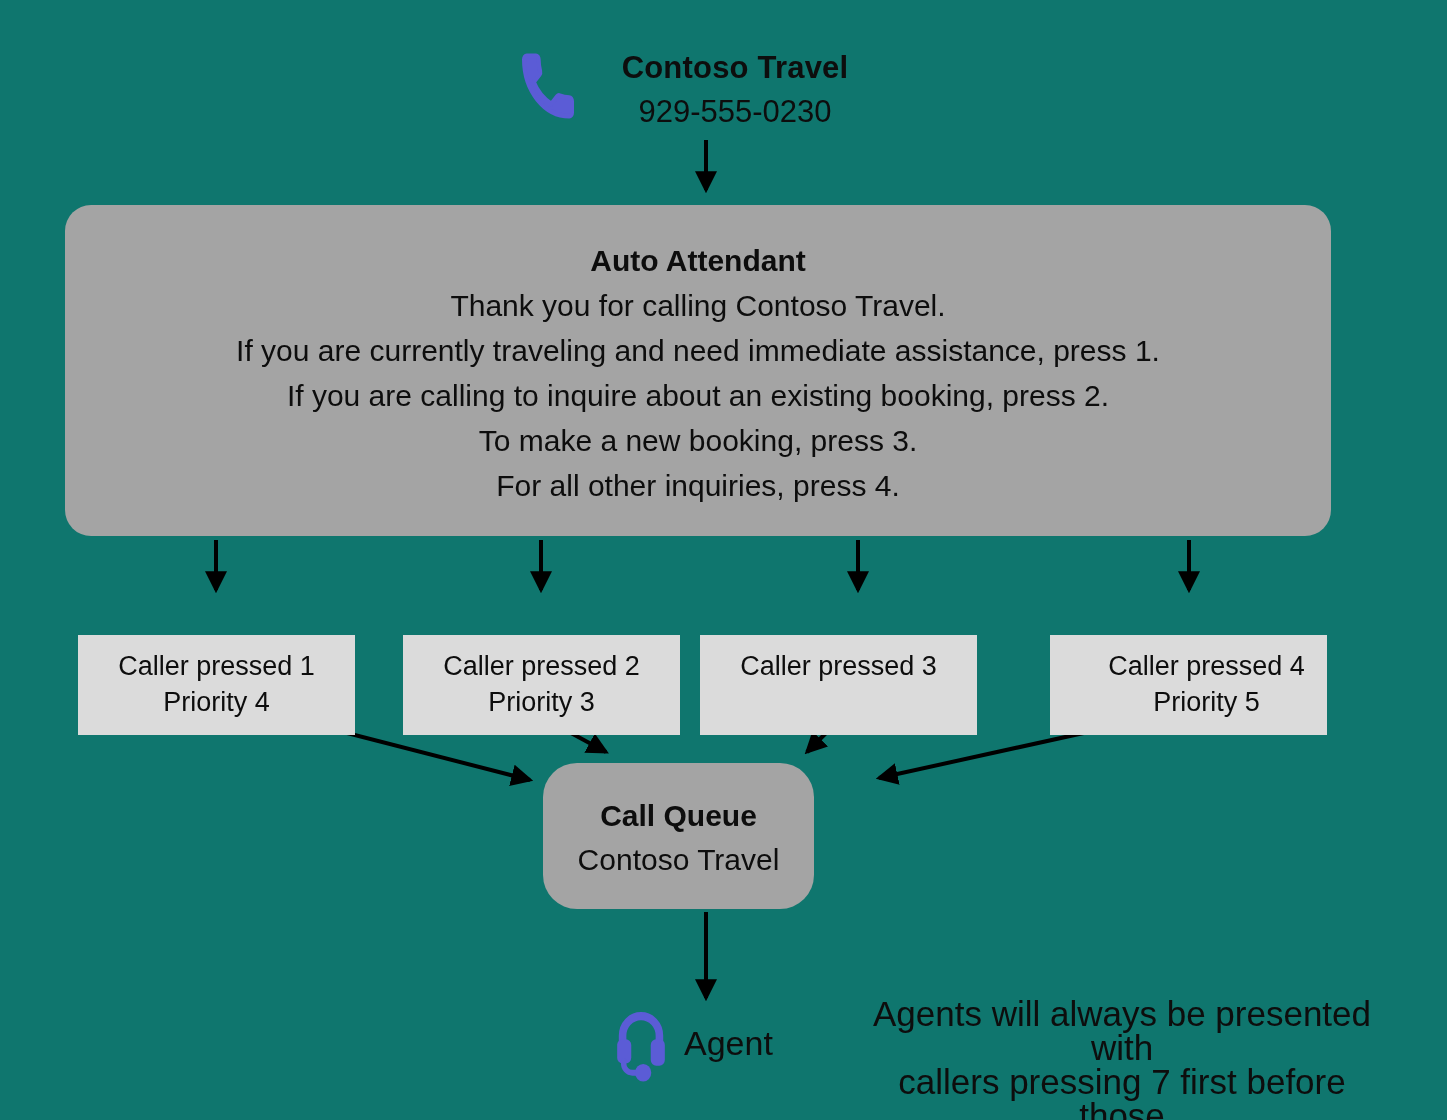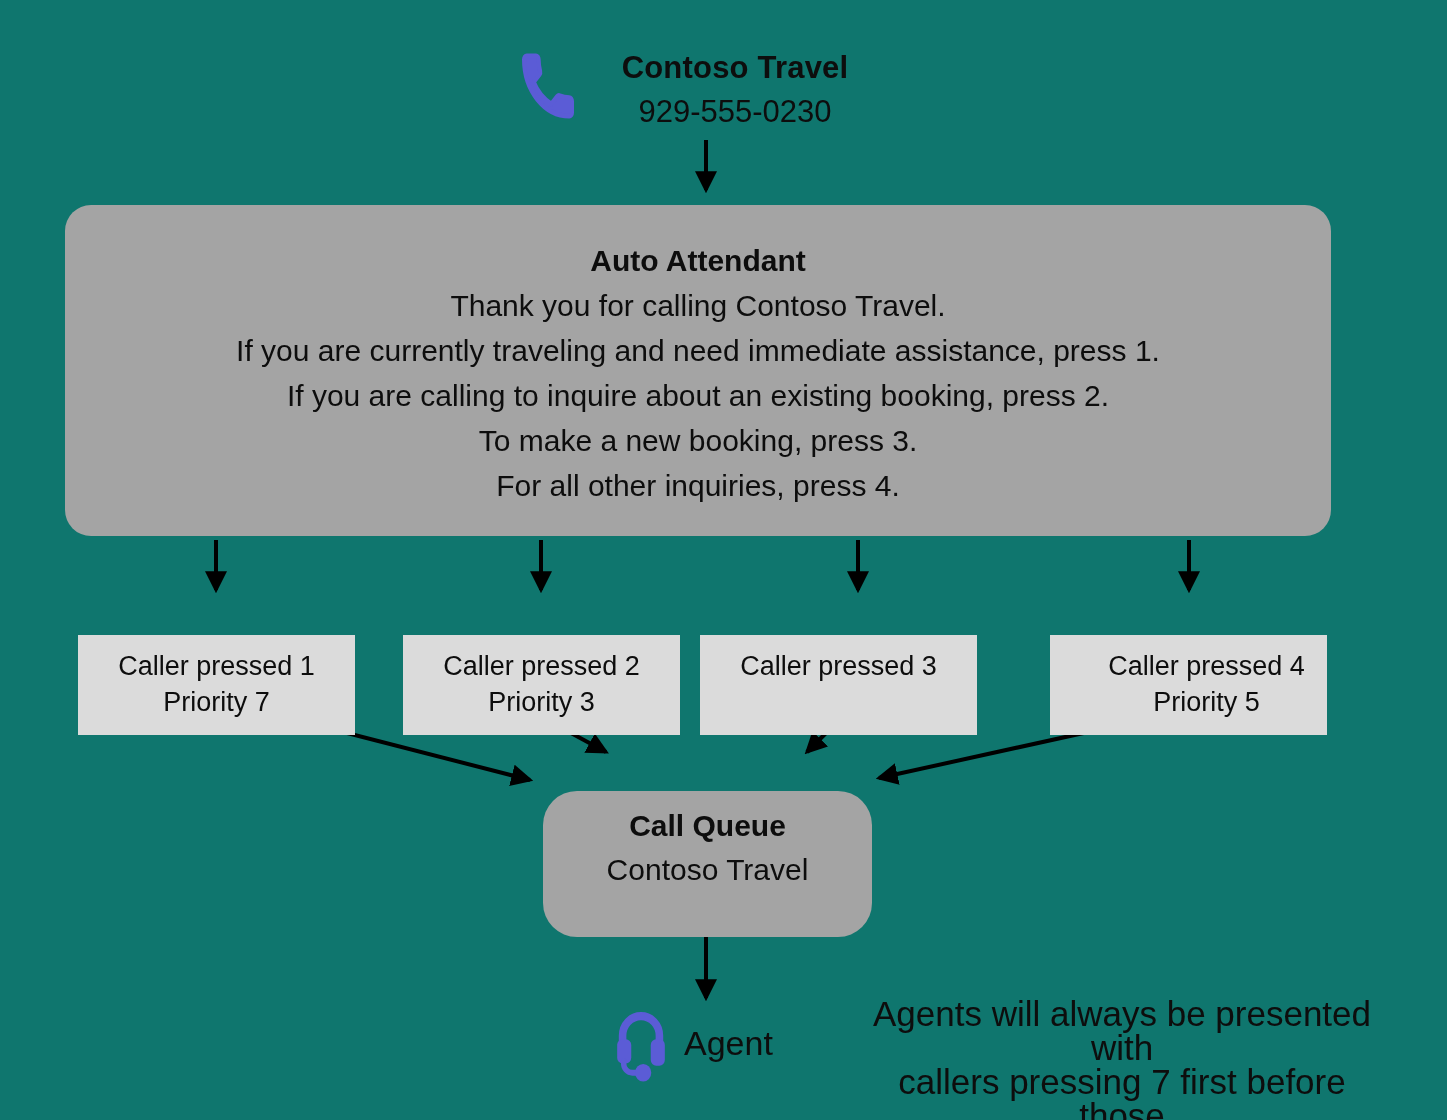--- a/index.html
+++ b/index.html
@@ -64,29 +64,28 @@
     margin-top: 32px;
   }
   .branch1 { left: 78px; }
   .branch2 { left: 403px; }
   .branch3 { left: 700px; }
   .branch4 { left: 1050px; padding-left: 36px; }
 
   
   .queue-box {
     left: 543px; top: 763px;
-    width: 329px; height: 146px;
+    width: 271px; height: 146px;
     background: #a4a4a4;
     border-radius: 34px;
     box-sizing: border-box;
-    padding-top: 13px;
+    padding-top: 31px;
     text-align: center;
     font-size: 30px;
     line-height: 44px;
-    margin-top: 28px;
   }
   .queue-title { font-weight: 700; }
 
   
   .agent-icon { left: 615px; top: 1008px; width: 52px; height: 74px; }
   .agent-label {
     left: 684px; top: 1024px;
     font-size: 34px;
   }
 
@@ -136,21 +135,21 @@
     <div class="aa-title">Auto Attendant</div>
     <div>Thank you for calling Contoso Travel.</div>
     <div>If you are currently traveling and need immediate assistance, press 1.</div>
     <div>If you are calling to inquire about an existing booking, press 2.</div>
     <div>To make a new booking, press 3.</div>
     <div>For all other inquiries, press 4.</div>
   </div>
 
   <div class="abs branch branch1">
     <div>Caller pressed 1</div>
-    <div>Priority 7</div>
+    <div>Priority 4</div>
   </div>
   <div class="abs branch branch2">
     <div>Caller pressed 2</div>
     <div>Priority 3</div>
   </div>
   <div class="abs branch branch3">
     <div>Caller pressed 3</div>
   </div>
   <div class="abs branch branch4">
     <div>Caller pressed 4</div>

